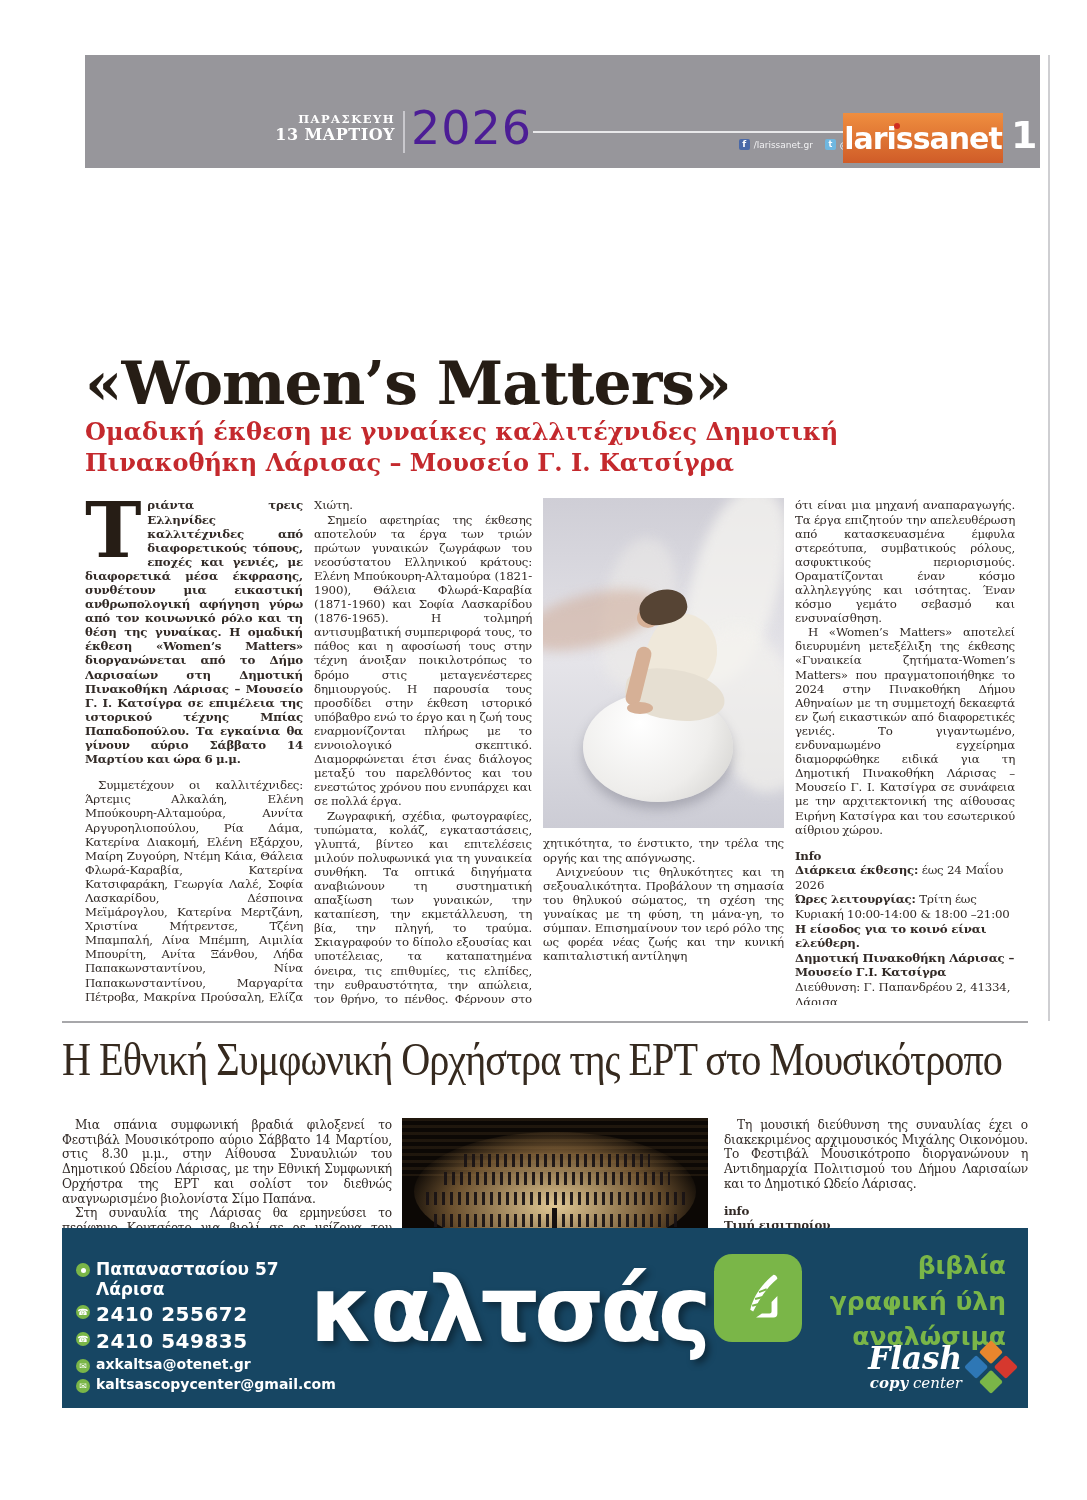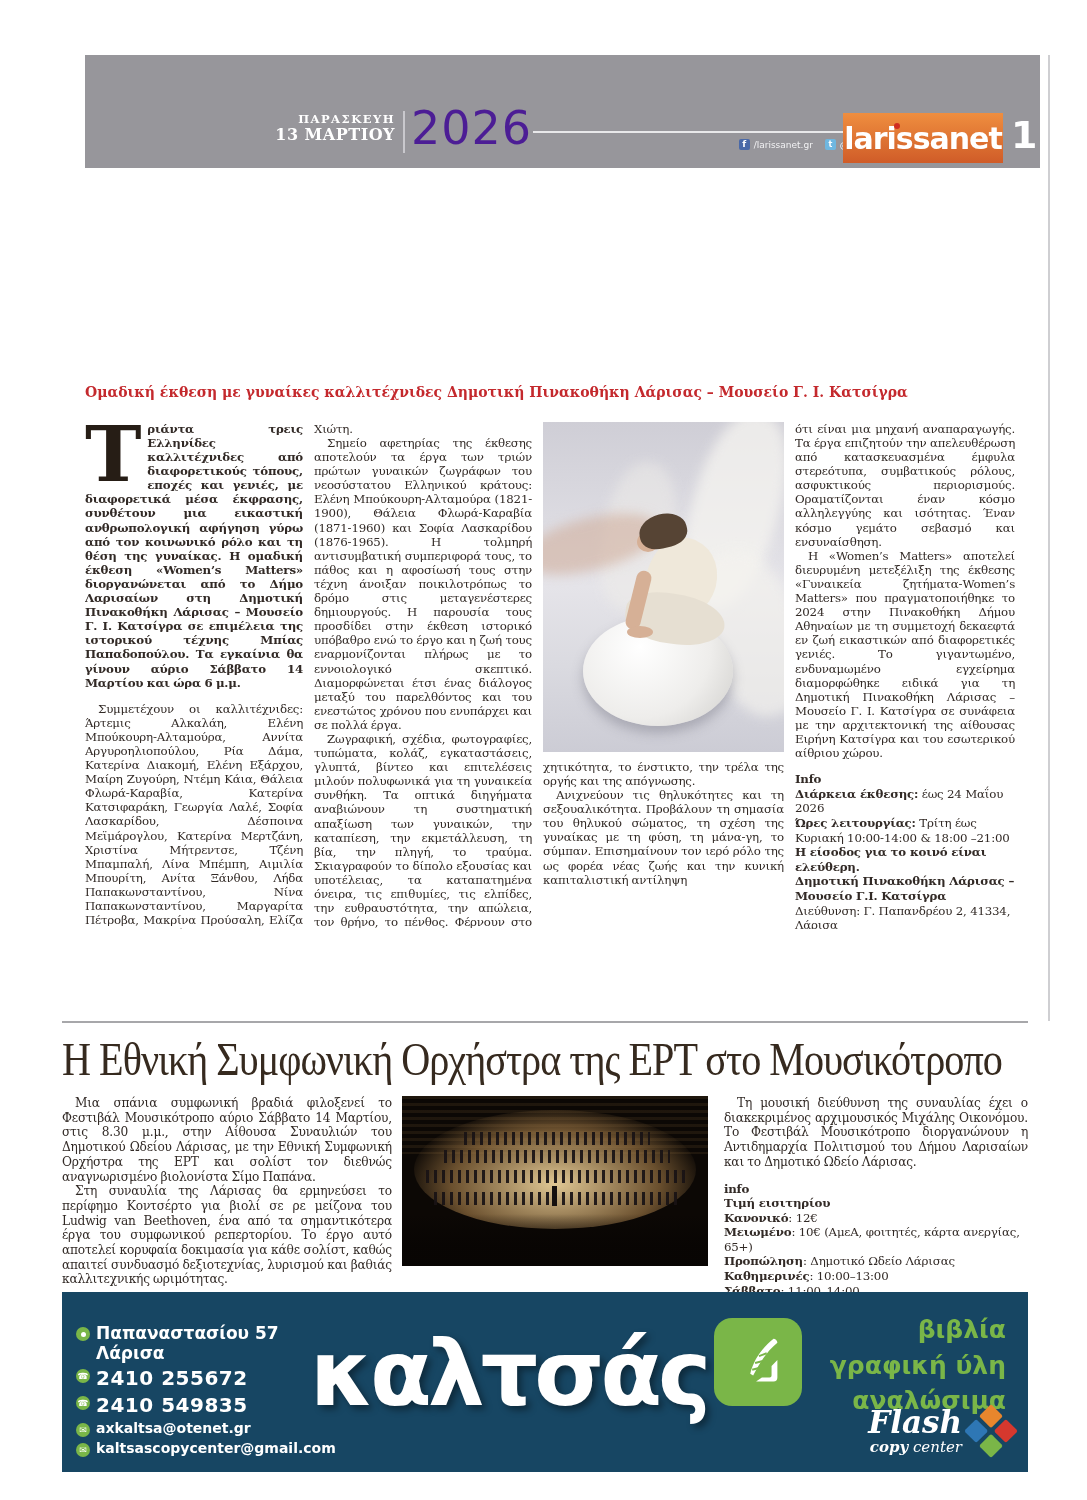--- a/index.html
+++ b/index.html
@@ -28,21 +28,21 @@
   .red-dot { position:absolute; left:51px; top:10px; width:6px; height:6px; border-radius:50%; background:#d02c20; }
   .page-num { position:absolute; left:926px; top:58px; color:#fff; font-family:"DejaVu Sans", sans-serif; font-weight:bold; white-space:nowrap; }
   .pn-big { font-size:38px; } .pn-small { font-size:25px; }
 
   .section-title { color:#fff; font-weight:bold; font-size:108px; letter-spacing:0px; padding-left:30px; line-height:1; transform:translateY(-6px); }
   .editor { position:absolute; left:6px; bottom:5px; color:#fff; font-size:12.5px; font-weight:bold; }
 
   
   .article1 { position:absolute; left:85px; top:352px; width:955px; }
   .a1-title { font-size:60px; font-weight:bold; color:#261d15; letter-spacing:-1px; line-height:1.05; }
-  .a1-subtitle { margin-top:32px; width:925px; color:#c4292d; font-size:14px; font-weight:bold; line-height:1.28; }
+  .a1-subtitle { margin-top:2px; width:925px; color:#c4292d; font-size:24px; font-weight:bold; line-height:1.28; }
   .a1-cols { display:flex; gap:11px; margin-top:20px; height:507px; overflow:hidden; }
   .colA,.colB { width:218px; } .colC { width:241px; } .colD { width:220px; }
   .article1 p, .article2 p { font-size:11.8px; line-height:14.1px; text-align:justify; color:#322a26; letter-spacing:-0.2px; word-spacing:-0.4px; }
   .para-gap { margin-top:12px; }
   .indent { text-indent:13px; }
   .lead { font-weight:bold; }
   .dropcap { float:left; font-size:76px; line-height:60px; font-weight:bold; color:#261d15; padding:3px 6px 0 0; }
 
   
   .art-photo { position:relative; width:241px; height:330px; overflow:hidden; margin-bottom:8px;
@@ -64,40 +64,40 @@
   .info-block { margin-top:12px; }
   .info-line { font-size:11.8px; line-height:14.6px; color:#322a26; letter-spacing:-0.2px; }
   .info-line .b { font-weight:bold; }
 
   .sep1 { position:absolute; left:62px; top:1021px; width:966px; height:2px; background:#a7a7aa; }
   .vrule { position:absolute; left:1048px; top:55px; width:2px; height:966px; background:#cfcfd2; }
 
   
   .article2 { position:absolute; left:62px; top:1032px; width:966px; }
   .a2-title { font-family:"Liberation Serif", serif; font-weight:normal; font-size:41px; color:#362a1f; letter-spacing:-1px; white-space:nowrap; transform:scale(0.98,1.12); transform-origin:left top; }
-  .a2-cols { display:flex; gap:10px; margin-top:16px; }
+  .a2-cols { display:flex; gap:10px; margin-top:38px; }
   .a2l { width:331px; } .a2c { width:306px; } .a2r { width:305px; margin-left:6px; }
   .article2 p { font-size:12.2px; line-height:14.7px; }
 
   
   .orch { position:relative; width:306px; height:170px; background:#0c0805; overflow:hidden; }
   .orch-hall { position:absolute; top:0; left:0; right:0; height:58px;
     background:repeating-linear-gradient(180deg, rgba(120,90,50,.18) 0 3px, rgba(0,0,0,0) 3px 7px); }
   .orch-glow { position:absolute; left:4%; top:8%; width:92%; height:70%; border-radius:50%;
     background:radial-gradient(ellipse at 50% 62%, rgba(236,210,156,.95), rgba(170,128,74,.6) 52%, rgba(40,25,12,0) 76%); }
   .orch-row { position:absolute; height:13px; background:repeating-linear-gradient(90deg, rgba(24,18,20,.92) 0 3px, rgba(24,18,20,0) 3px 8px); }
   .or1 { top:36px; left:62px; width:186px; }
   .or2 { top:54px; left:42px; width:226px; }
   .or3 { top:74px; left:24px; width:260px; }
   .or4 { top:96px; left:32px; width:246px; }
   .conductor { position:absolute; left:150px; top:90px; width:5px; height:20px; background:#15100f; }
   .orch-front { position:absolute; bottom:0; left:0; right:0; height:52px; background:linear-gradient(180deg, rgba(10,6,4,0), rgba(8,5,3,.92) 60%); }
 
   
-  .ad { position:absolute; left:62px; top:1292px; width:966px; height:180px; background:#174663; }
+  .ad { position:absolute; left:62px; top:1228px; width:966px; height:180px; background:#174663; }
   .ad-contacts { position:absolute; left:14px; top:32px; color:#fff; font-family:"DejaVu Sans", sans-serif; font-weight:bold; }
   .c-row { display:flex; align-items:flex-start; margin-bottom:3px; }
   .ic { flex:0 0 14px; width:14px; height:14px; border-radius:50%; background:#7ab648; color:#fff; font-size:9px; line-height:14px; text-align:center; margin:3px 6px 0 0; font-weight:normal; }
   .ic-pin { position:relative; }
   .ic-pin::after { content:""; position:absolute; left:4.5px; top:4.5px; width:5px; height:5px; border-radius:50%; background:#fff; }
   .c-addr { font-size:17px; line-height:1.15; }
   .c-phone { font-size:20px; letter-spacing:0.5px; }
   .c-mail { font-size:14px; }
 
   .ad-logo { position:absolute; left:248px; top:2px; color:#fff; font-family:"DejaVu Sans", sans-serif; font-weight:bold; font-size:90px; letter-spacing:-4px; line-height:1.15; text-shadow:4px 4px 7px rgba(0,0,0,.4);margin-top:28px; }
@@ -141,20 +141,21 @@
       <span class="logo-text">larissanet</span>
       <span class="red-dot"></span>
     </div>
     <div class="page-num">
       <span class="pn-big">1.</span><span class="pn-small">13</span>
     </div>
   </div>
 
 
   <div class="article1">
+    <h1 class="a1-title">«Women’s Matters»</h1>
     <div class="a1-subtitle">Ομαδική έκθεση με γυναίκες καλλιτέχνιδες Δημοτική Πινακοθήκη Λάρισας – Μουσείο Γ. Ι. Κατσίγρα</div>
     <div class="a1-cols">
 
       <div class="colA">
         <p class="lead"><span class="dropcap">Τ</span><span>ριάντα τρεις Ελληνίδες καλλιτέχνιδες από διαφορετικούς τόπους, εποχές και γενιές, με διαφορετικά μέσα έκφρασης, συνθέτουν μια εικαστική ανθρωπολογική αφήγηση γύρω από τον κοινωνικό ρόλο και τη θέση της γυναίκας. Η ομαδική έκθεση «Women’s Matters» διοργανώνεται από το Δήμο Λαρισαίων στη Δημοτική Πινακοθήκη Λάρισας – Μουσείο Γ. Ι. Κατσίγρα σε επιμέλεια της ιστορικού τέχνης Μπίας Παπαδοπούλου. Τα εγκαίνια θα γίνουν αύριο Σάββατο 14 Μαρτίου και ώρα 6 μ.μ.</span></p>
         <p class="para-gap indent">Συμμετέχουν οι καλλιτέχνιδες: Άρτεμις Αλκαλάη, Ελένη Μπούκουρη-Αλταμούρα, Αννίτα Αργυροηλιοπούλου, Ρία Δάμα, Κατερίνα Διακομή, Ελένη Εξάρχου, Μαίρη Ζυγούρη, Ντέμη Κάια, Θάλεια Φλωρά-Καραβία, Κατερίνα Κατσιφαράκη, Γεωργία Λαλέ, Σοφία Λασκαρίδου, Δέσποινα Μεϊμάρογλου, Κατερίνα Μερτζάνη, Χριστίνα Μήτρεντσε, Τζένη Μπαμπαλή, Λίνα Μπέμπη, Αιμιλία Μπουρίτη, Ανίτα Ξάνθου, Λήδα Παπακωνσταντίνου, Νίνα Παπακωνσταντίνου, Μαργαρίτα Πέτροβα, Μακρίνα Προύσαλη, Ελίζα Σόρογκα, Φανή Σοφολόγη, Άσπα Στασινοπούλου, Σλομποντάνκα Στούπαρ, Ελένη Τζιρτζιλάκη, Κλεοπάτρα Τσαλή, Ρένα Τσιπώτα, Έφη Φουρίκη, Μαρία-Ανδρομάχη Χατζηνικολάου, Θάλεια</p>
       </div>
 
       <div class="colB">
         <p>Χιώτη.</p>

